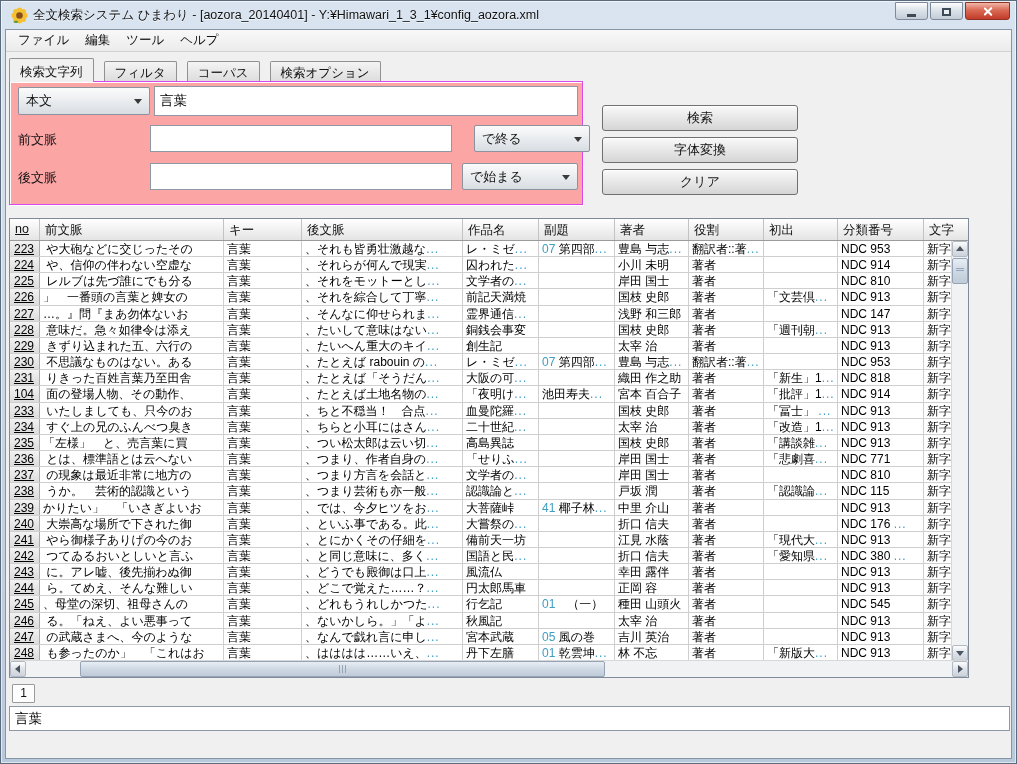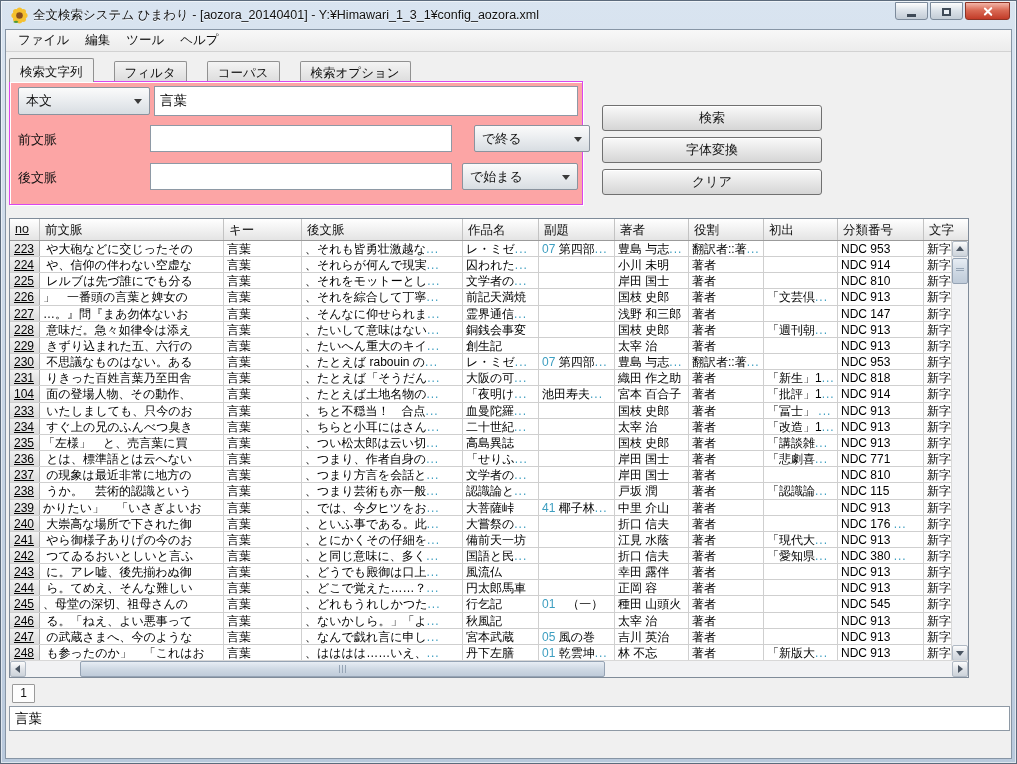--- a/index.html
+++ b/index.html
@@ -25,35 +25,35 @@
   .frame{position:absolute;left:4px;right:4px;top:28px;bottom:4px;background:#f0f0f0;border:1px solid #8795a5;}
 
   
   .menubar{position:absolute;left:0;right:0;top:0;height:22px;background:linear-gradient(#f8f8f8,#ececec);
     border-bottom:1px solid #d2d2d2;display:flex;align-items:center;padding-left:4px;}
   .menu-item{font-size:12.5px;padding:2px 8px;color:#111;}
 
   
   .tabstrip{position:absolute;left:3px;top:28px;height:24px;display:flex;align-items:flex-end;}
   .tab{font-size:12.5px;padding:3px 10px 4px;border:1px solid #919191;border-bottom:none;
-    background:linear-gradient(#f4f4f4,#dcdcdc);margin-right:20px;border-radius:2px 2px 0 0;height:21px;color:#111;}
+    background:linear-gradient(#f4f4f4,#dcdcdc);margin-right:10px;border-radius:2px 2px 0 0;height:21px;color:#111;}
   .tab.active{background:#f0f0f0;height:24px;position:relative;z-index:2;padding-top:5px;}
 
   
   .groupbox{position:absolute;left:3px;top:51px;width:574px;height:124px;border:1px solid #d946ef;
     box-shadow:inset 1px 1px 0 #fff, 1px 1px 0 #fff;background:#fca5a5;z-index:1;}
   .textbox{background:#fff;border:1px solid #8e99a5;font:13.5px "Liberation Sans",sans-serif;padding:0 5px;outline:none;}
   .combo{position:relative;border:1px solid #8a939e;border-radius:2px;display:flex;align-items:center;
     padding:0 20px 0 7px;font-size:13px;color:#111;background:linear-gradient(#fbfbfb,#e8ebee 55%,#d8dde2);}
   .combo .arr{position:absolute;right:7px;top:50%;margin-top:-2px;width:0;height:0;
     border-left:4px solid transparent;border-right:4px solid transparent;border-top:5px solid #3a3a3a;}
   .fldlabel{position:absolute;font-size:13px;color:#111;}
 
   
-  .pushbtn{position:absolute;left:596px;width:220px;height:26px;border:1px solid #707070;border-radius:3px;
+  .pushbtn{position:absolute;left:596px;width:196px;height:26px;border:1px solid #707070;border-radius:3px;
     background:linear-gradient(#f9f9f9,#e8e8e8 48%,#d5d5d5);font:13px "Liberation Sans",sans-serif;color:#111;
     text-align:center;line-height:24px;box-shadow:inset 0 1px 0 #fff;}
 
   
   .grid{position:absolute;left:3px;top:188px;width:960px;height:460px;background:#fff;border:1px solid #7f8b99;}
   .thead{display:flex;height:22px;border-bottom:1px solid #9b9b9b;background:linear-gradient(#ffffff,#e4e4e4);}
   .th{font-size:12.5px;color:#111;padding:3px 2px 0 5px;border-right:1px solid #c3c3c3;
     overflow:hidden;white-space:pre;flex:0 0 auto;}
   .tbody{display:flex;flex-direction:column;height:420px;}
   .tr{display:flex;flex:1 1 0;border-bottom:1px solid #cfcfcf;min-height:0;}

